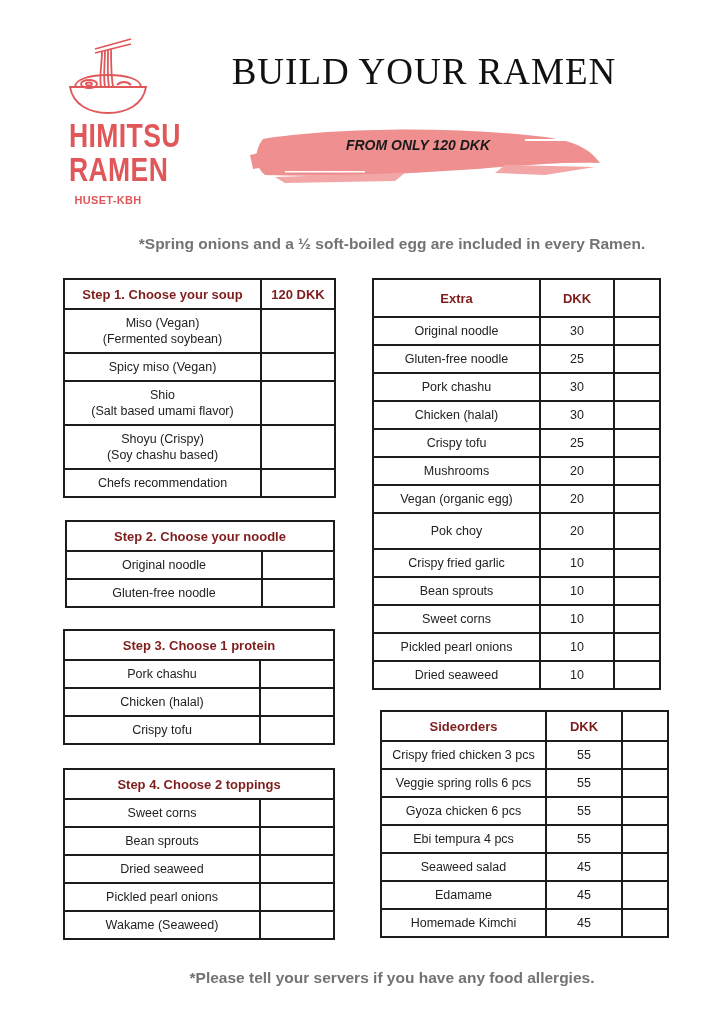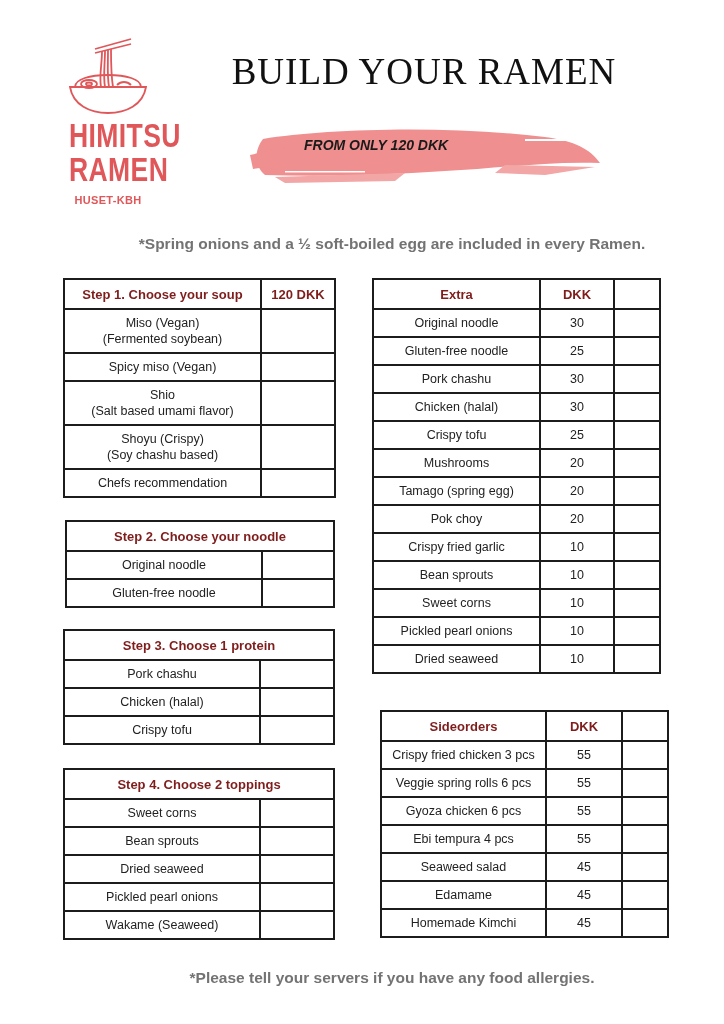--- a/index.html
+++ b/index.html
@@ -5,21 +5,21 @@
   html, body { margin:0; padding:0; background:#ffffff; }
   body { width:724px; height:1024px; position:relative; overflow:hidden; font-family:"Liberation Sans", sans-serif; color:#111; }
   .abs { position:absolute; }
   .logo { left:55px; top:35px; width:110px; }
   .brand { position:absolute; left:58px; width:100px; text-align:center; color:#e0575a; font-family:"Liberation Sans", sans-serif; font-weight:bold; letter-spacing:0.5px; transform:scaleX(0.78); transform-origin:center; }
   .brand1 { top:118px; font-size:34px; line-height:34px; }
   .brand2 { top:152px; font-size:34px; line-height:34px; }
   .brand3 { top:194px; font-size:11px; line-height:12px; transform:none; letter-spacing:0.3px; }
   .title { left:228px; top:50px; width:392px; text-align:center; font-family:"Liberation Serif", serif; font-size:37px; letter-spacing:1px; line-height:44px; color:#111; }
   .brush { left:245px; top:125px; width:360px; height:60px; }
-  .brush-text { left:304px; top:137px; width:200px; text-align:left; font-size:14px; font-weight:bold; font-style:italic; color:#1a1a1a; }
+  .brush-text { left:318px; top:137px; width:200px; text-align:center; font-size:14px; font-weight:bold; font-style:italic; color:#1a1a1a; }
   .note { left:0; width:724px; text-align:center; font-size:15.5px; font-weight:bold; color:#737373;margin-left:30px; }
   .note-top { top:235px; }
   .note-bottom { top:969px; font-size:15.5px; }
   table { position:absolute; border-collapse:collapse; font-size:12.5px; }
   td, th { border:2px solid #1c1c1c; text-align:center; vertical-align:middle; padding:0 4px; color:#222; }
   th { font-weight:bold; font-size:13px; color:#7f1d1d; }
   .lh td { line-height:16px; }
 </style>
 </head>
 <body>
@@ -152,21 +152,21 @@
   </tr>
   <tr style="height:28px;padding-left:32px;">
     <td>Wakame (Seaweed)</td>
     <td></td>
   </tr>
 </tbody>
   </table>
 
 <table style="left:372px; top:278px; width:289px;">
   <tbody>
-      <tr style="height:30px;">
+      <tr style="height:38px;">
     <th style="width:157px;">Extra</th>
     <th style="width:64px;">DKK</th>
     <th></th>
   </tr>
   <tr style="height:28px;">
         <td>Original noodle</td>
         <td>30</td>
         <td></td>
       </tr>
   <tr style="height:28px;">
@@ -188,25 +188,25 @@
         <td>Crispy tofu</td>
         <td>25</td>
         <td></td>
       </tr>
   <tr style="height:28px;">
         <td>Mushrooms</td>
         <td>20</td>
         <td></td>
       </tr>
   <tr style="height:28px;">
-        <td>Tamago (spring egg)</td>
+        <td>Vegan (organic egg)</td>
         <td>20</td>
         <td></td>
       </tr>
-  <tr style="height:28px;">
+  <tr style="height:36px;">
         <td>Pok choy</td>
         <td>20</td>
         <td></td>
       </tr>
   <tr style="height:28px;">
         <td>Crispy fried garlic</td>
         <td>10</td>
         <td></td>
       </tr>
   <tr style="height:28px;">

